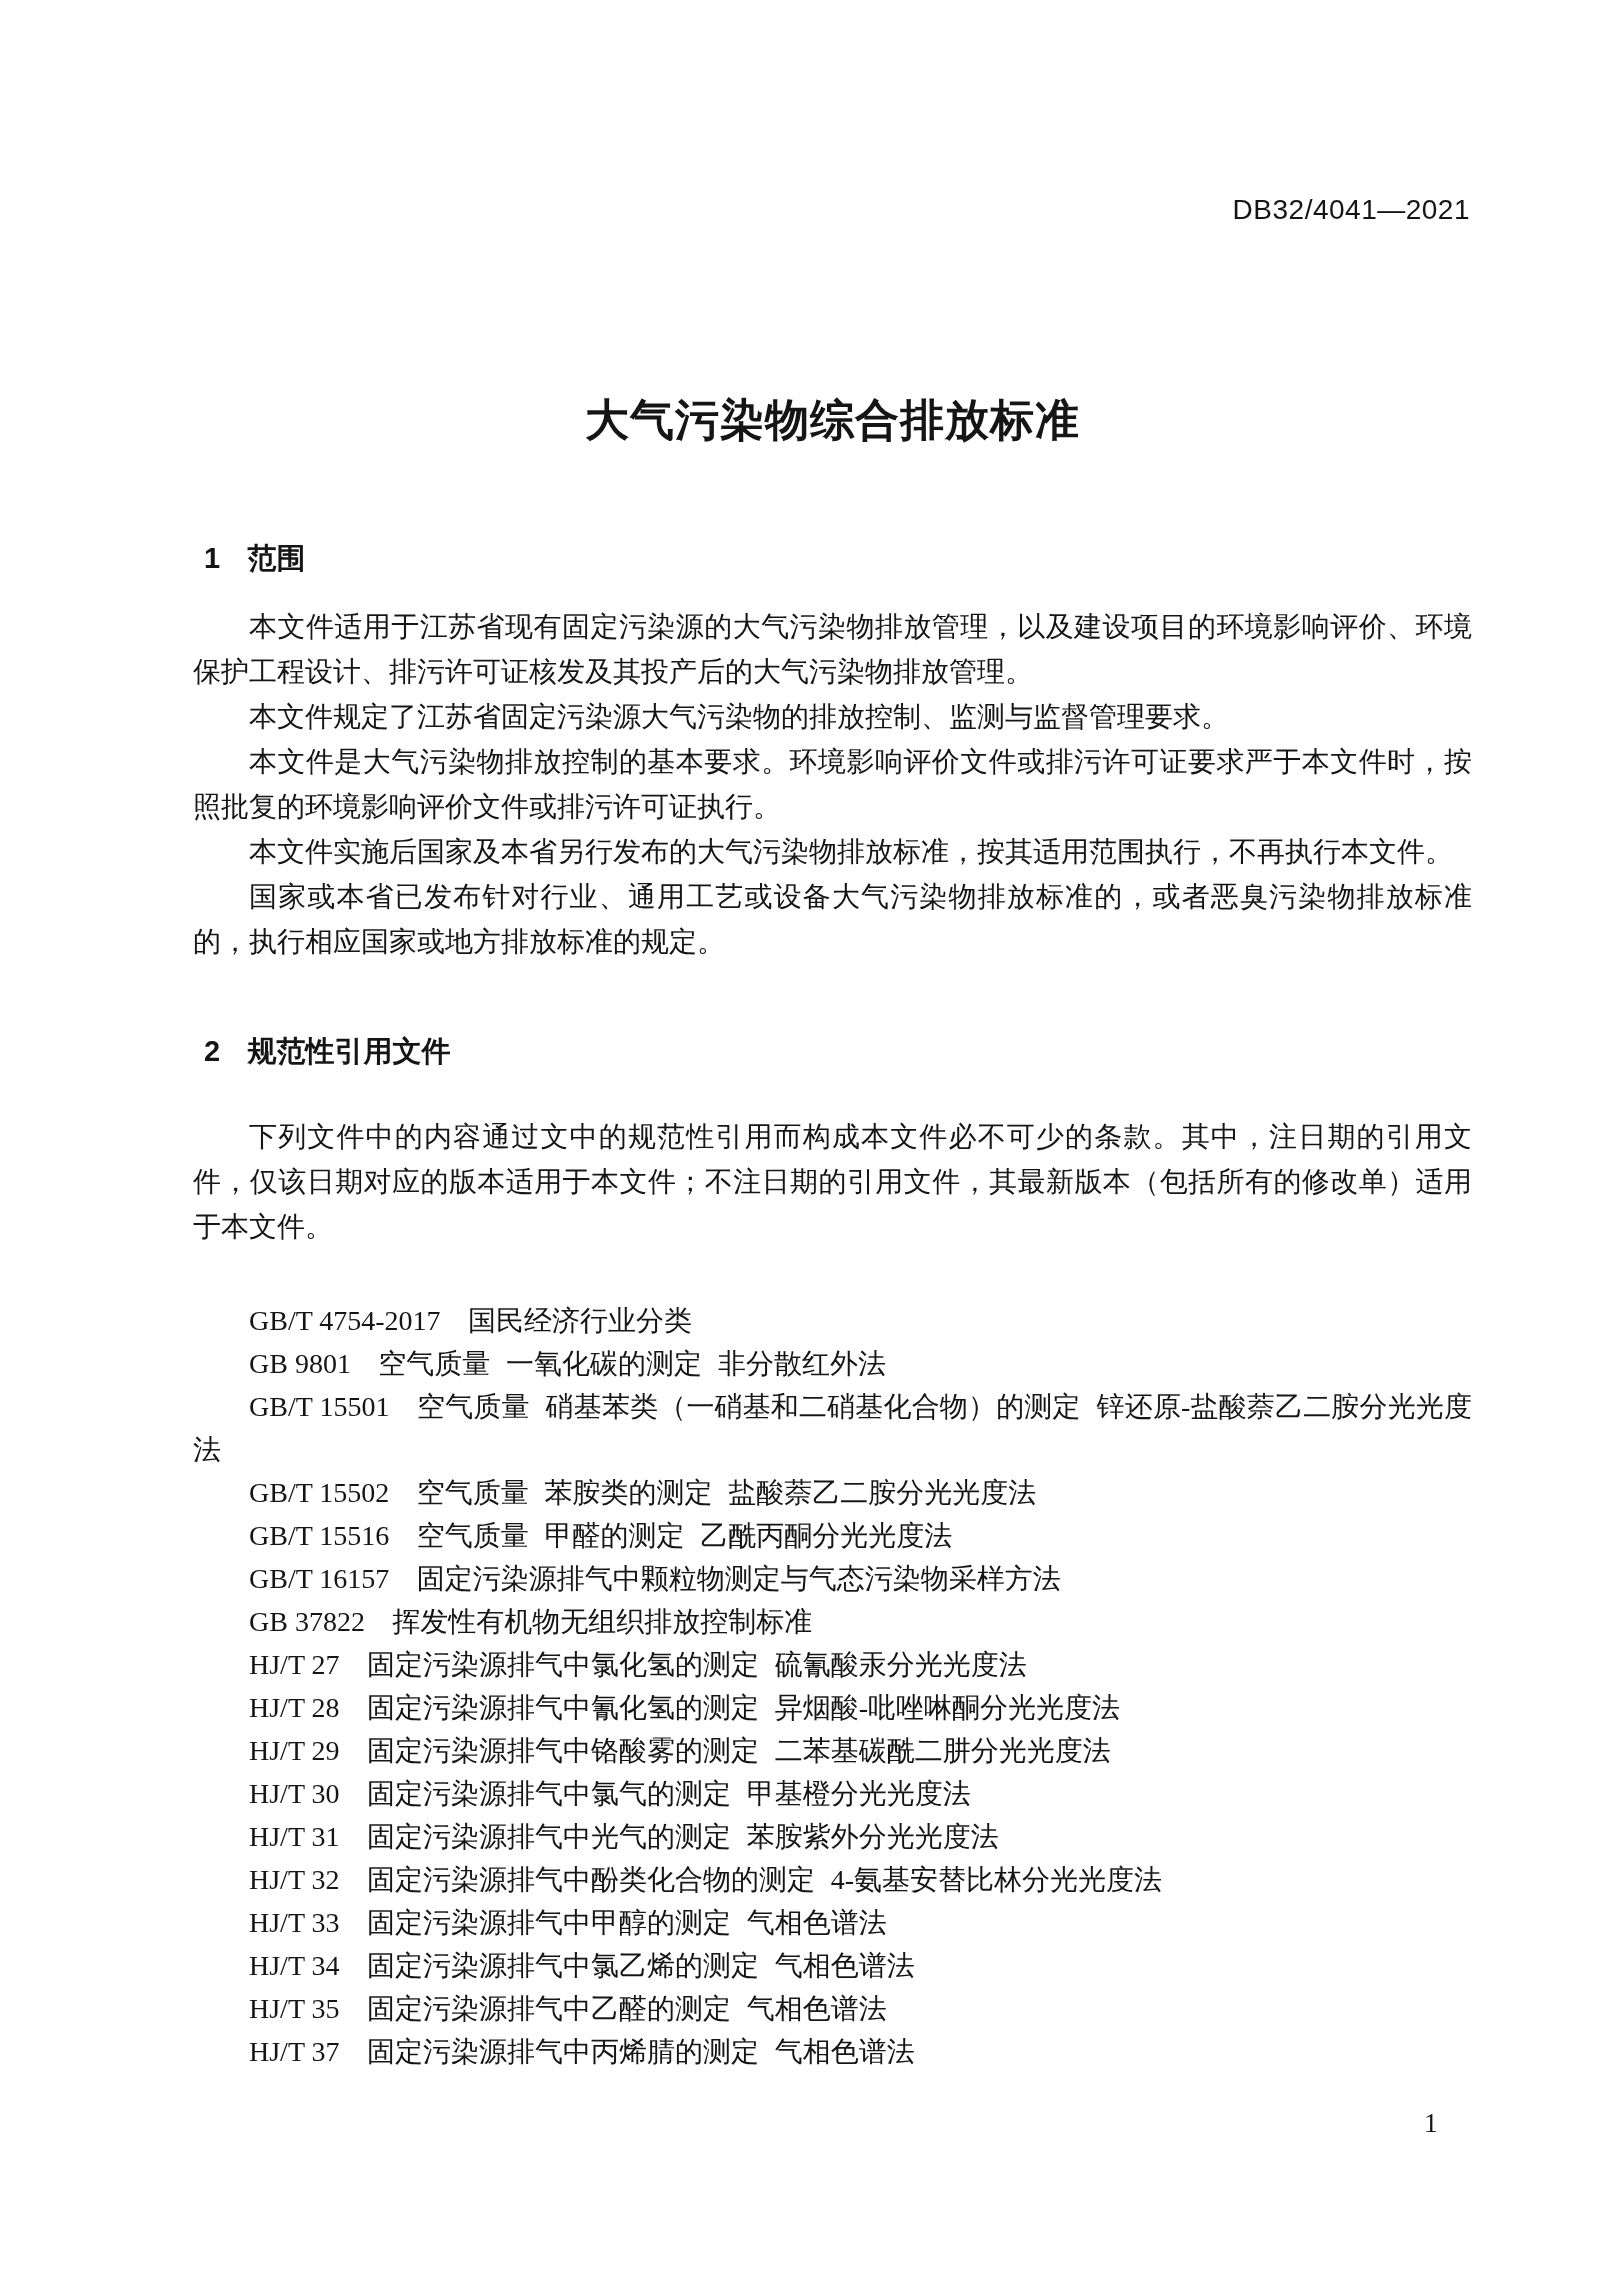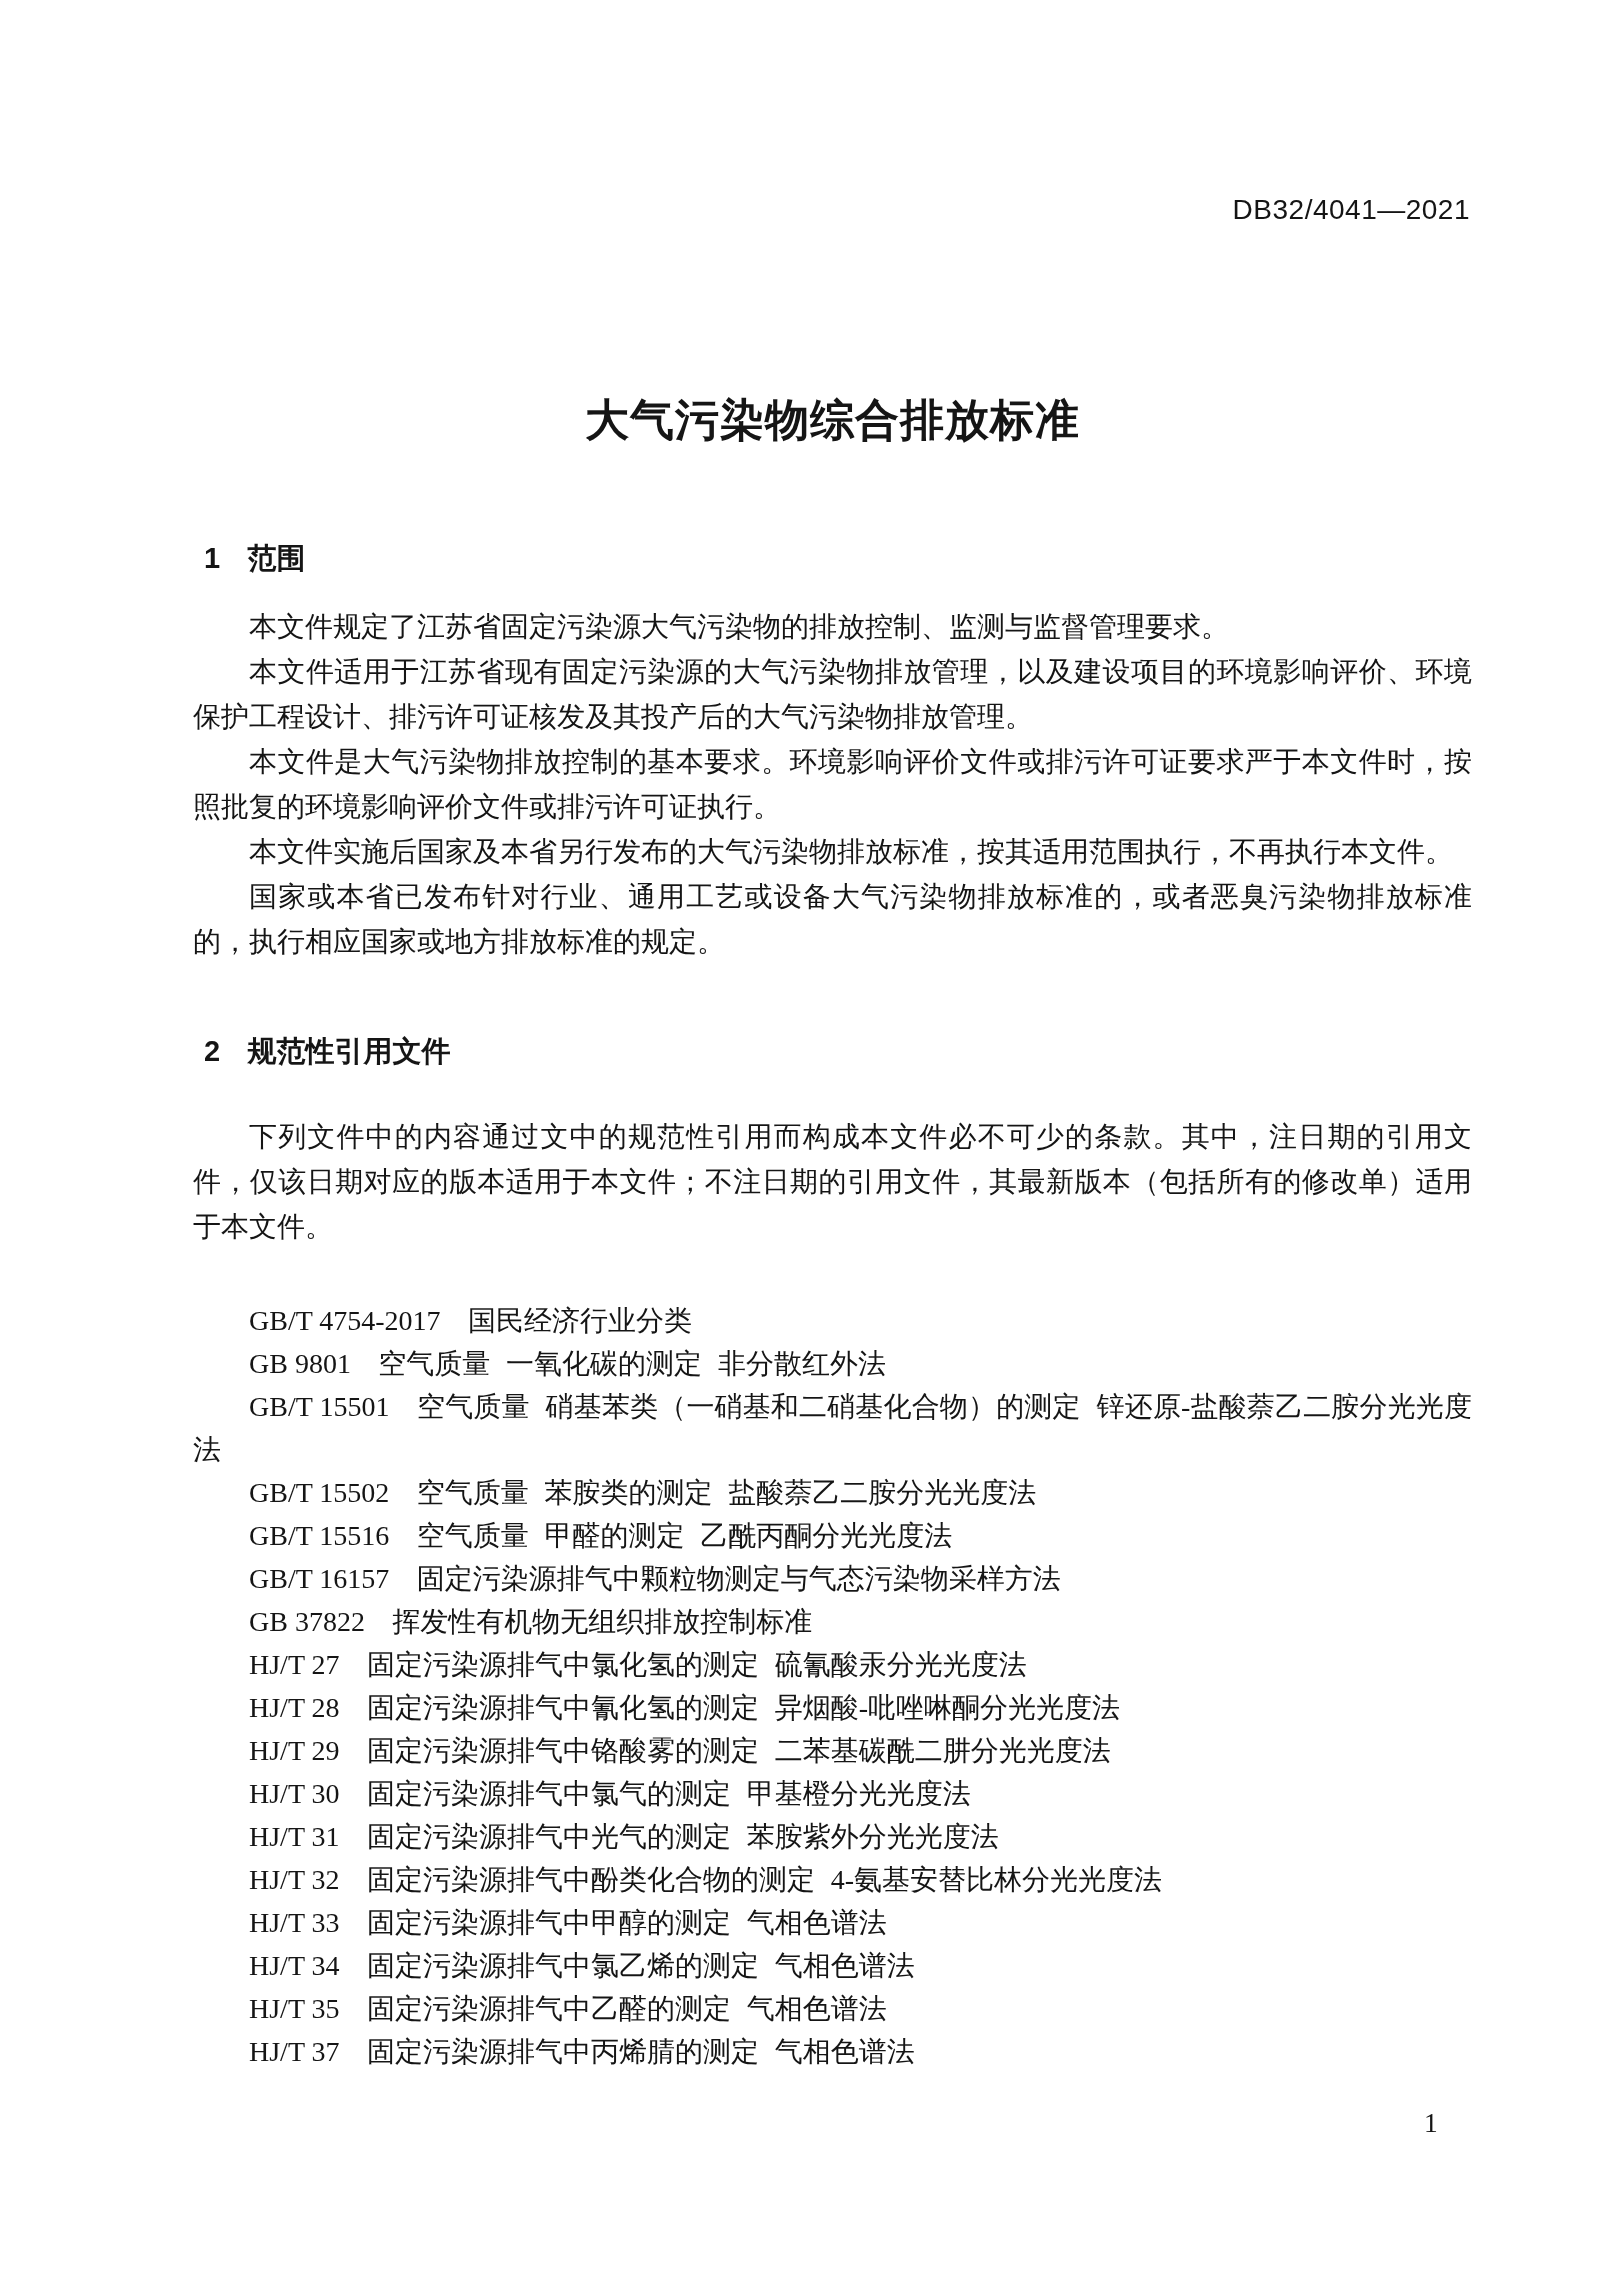--- a/index.html
+++ b/index.html
@@ -79,22 +79,22 @@
 
   <div class="doc-code">DB32/4041—2021</div>
 
   <h1 class="doc-title">大气污染物综合排放标准</h1>
 
   <h2 class="sec-heading" id="section1-heading">
     <span class="sec-num">1</span><span class="sec-label">范围</span>
   </h2>
 
   <div class="body-block" id="section1-body">
+    <p>本文件适用于江苏省现有固定污染源的大气污染物排放管理，以及建设项目的环境影响评价、环境保护工程设计、排污许可证核发及其投产后的大气污染物排放管理。</p>
     <p>本文件规定了江苏省固定污染源大气污染物的排放控制、监测与监督管理要求。</p>
-    <p>本文件适用于江苏省现有固定污染源的大气污染物排放管理，以及建设项目的环境影响评价、环境保护工程设计、排污许可证核发及其投产后的大气污染物排放管理。</p>
     <p>本文件是大气污染物排放控制的基本要求。环境影响评价文件或排污许可证要求严于本文件时，按照批复的环境影响评价文件或排污许可证执行。</p>
     <p>本文件实施后国家及本省另行发布的大气污染物排放标准，按其适用范围执行，不再执行本文件。</p>
     <p>国家或本省已发布针对行业、通用工艺或设备大气污染物排放标准的，或者恶臭污染物排放标准的，执行相应国家或地方排放标准的规定。</p>
   </div>
 
   <h2 class="sec-heading" id="section2-heading">
     <span class="sec-num">2</span><span class="sec-label">规范性引用文件</span>
   </h2>
 
   <div class="body-block" id="section2-body">

